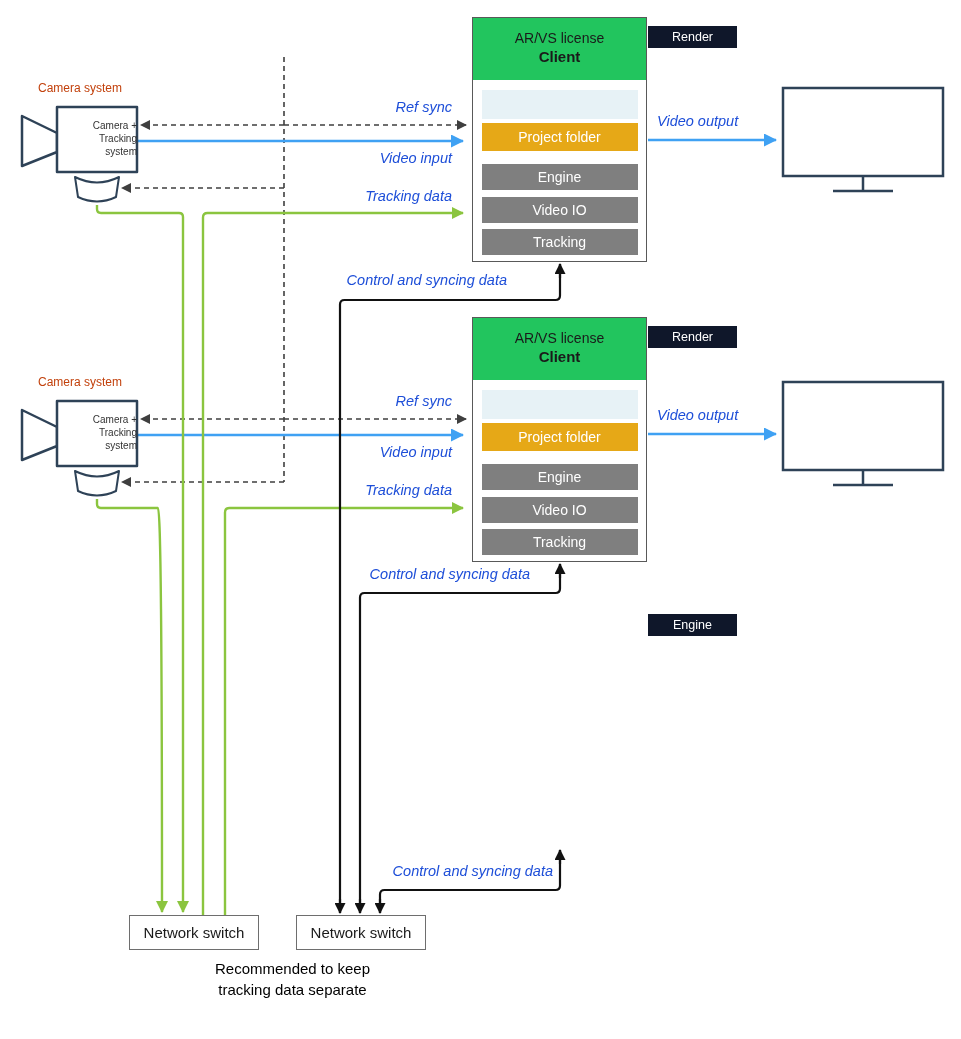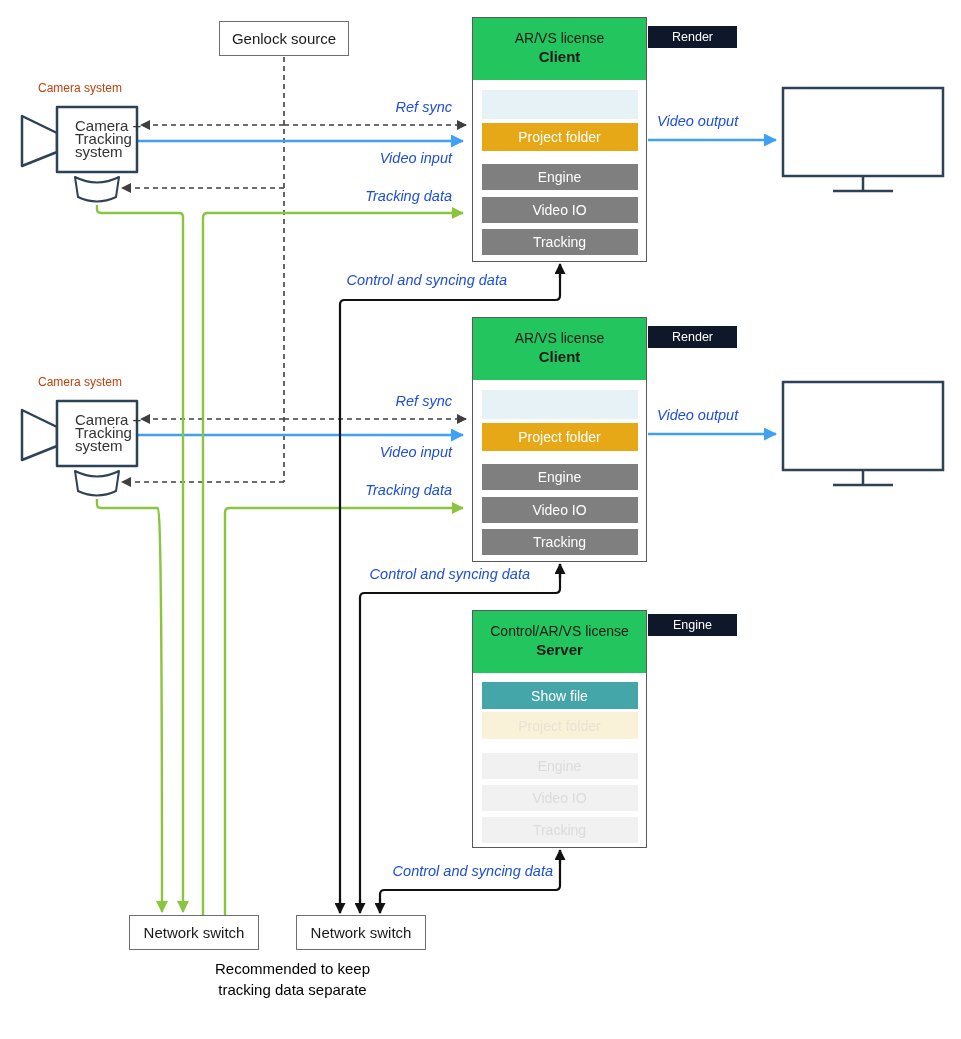--- a/index.html
+++ b/index.html
@@ -6,21 +6,21 @@
   #canvas{
     position:relative;width:961px;height:1039px;background:#fff;
     font-family:"Liberation Sans",sans-serif;color:#1a1a1a;overflow:hidden;
   }
   #wires{position:absolute;left:0;top:0;width:961px;height:1039px;}
   .sbox{
     position:absolute;box-sizing:border-box;background:#fff;border:1.5px solid #6e6e6e;
     display:flex;align-items:center;justify-content:center;font-size:15px;
   }
   .cam-title{position:absolute;width:120px;text-align:left;font-size:12px;color:#c2410c;}
-  .cam-text{position:absolute;width:80px;text-align:left;font-size:15px;line-height:13px;color:#333;margin-left:18px;}
+  .cam-text{position:absolute;width:80px;text-align:right;font-size:10px;line-height:13px;color:#333;}
   .bigbox{
     position:absolute;box-sizing:border-box;width:175px;background:#fff;border:1.5px solid #595959;
   }
   .bighead{height:62px;background:#22c55e;text-align:center;padding-top:11px;box-sizing:border-box;}
   .lic{font-size:14px;line-height:18px;}
   .role{font-size:15px;font-weight:bold;line-height:20px;}
   .bar{
     width:156px;margin-left:auto;margin-right:auto;display:flex;align-items:center;justify-content:center;
     font-size:14px;color:#fff;
   }
@@ -114,23 +114,20 @@
       <line x1="833" y1="191" x2="893" y2="191"></line>
     </g>
 
     <g stroke="#2e4257" stroke-width="2.5" fill="#fff" transform="translate(0,294)">
       <rect x="783" y="88" width="160" height="88"></rect>
       <line x1="863" y1="176" x2="863" y2="191"></line>
       <line x1="833" y1="191" x2="893" y2="191"></line>
     </g>
   </svg>
 
-  <div class="sbox" style="left:219px;top:21px;width:130px;height:35px;">
-    <span>Genlock source</span>
-  </div>
 
   <div class="cam-title" style="left:38px;top:81px;">Camera system</div>
   <div class="cam-text" style="left:57px;top:119px;">
     <div>Camera +</div>
     <div>Tracking</div>
     <div>system</div>
   </div>
 
   <div class="cam-title" style="left:38px;top:375px;">Camera system</div>
   <div class="cam-text" style="left:57px;top:413px;">
@@ -158,31 +155,20 @@
       <div class="role">Client</div>
     </div>
     <div class="bar bar-blue"></div>
     <div class="bar bar-orange">Project folder</div>
     <div class="bar bar-gray mt13">Engine</div>
     <div class="bar bar-gray mt7">Video IO</div>
     <div class="bar bar-gray mt6">Tracking</div>
   </div>
   <div class="tag" style="left:648px;top:326px;">Render</div>
 
-  <div class="bigbox" style="left:472px;top:610px;height:238px;">
-    <div class="bighead">
-      <div class="lic">Control/AR/VS license</div>
-      <div class="role">Server</div>
-    </div>
-    <div class="bar bar-teal">Show file</div>
-    <div class="bar bar-cream">Project folder</div>
-    <div class="bar bar-faded mt14">Engine</div>
-    <div class="bar bar-faded mt6">Video IO</div>
-    <div class="bar bar-faded mt6">Tracking</div>
-  </div>
   <div class="tag" style="left:648px;top:614px;">Engine</div>
 
   <div class="sbox" style="left:129px;top:915px;width:130px;height:35px;">
     <span>Network switch</span>
   </div>
   <div class="sbox" style="left:296px;top:915px;width:130px;height:35px;">
     <span>Network switch</span>
   </div>
 
   <div class="note">

